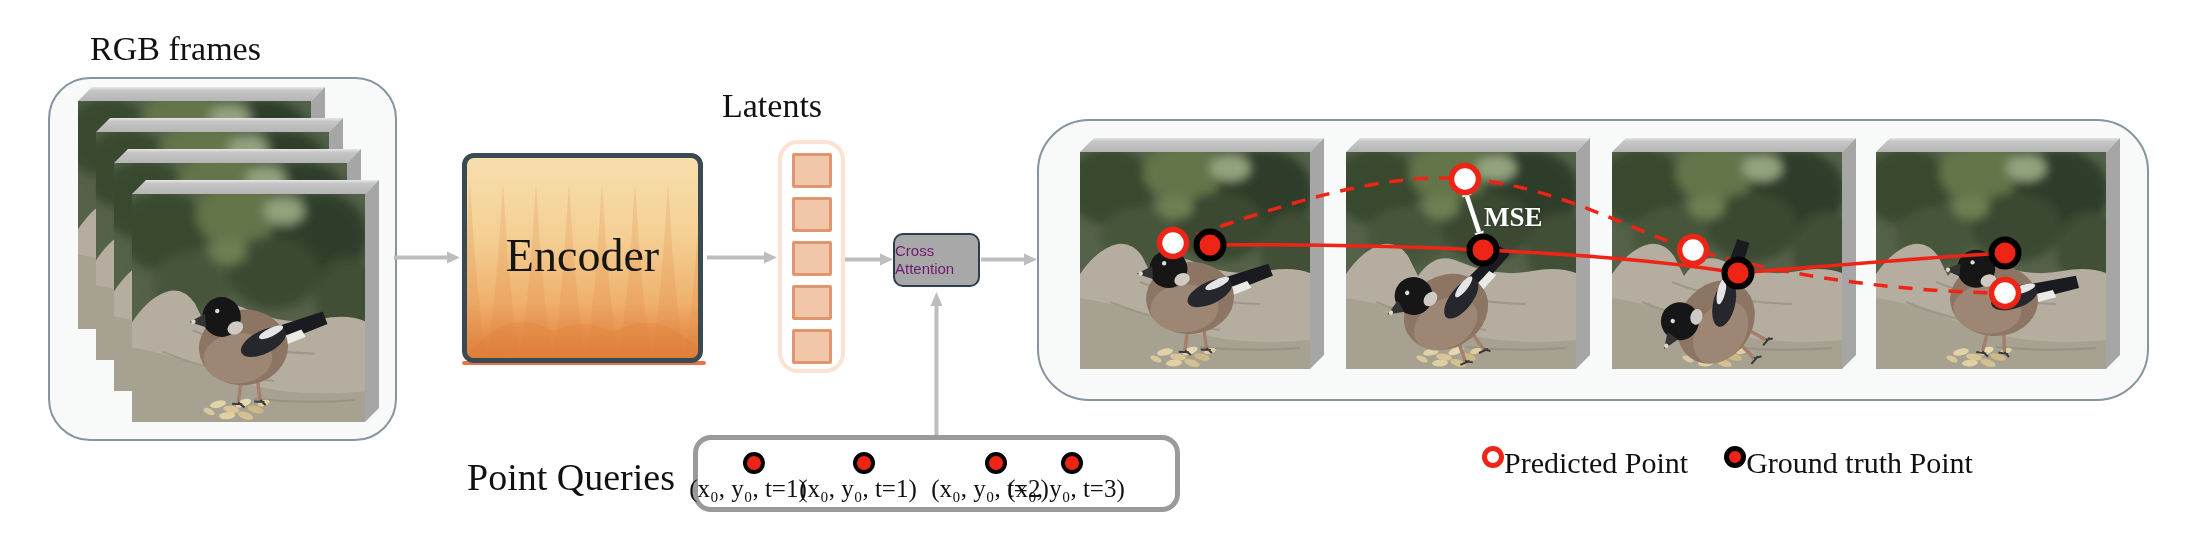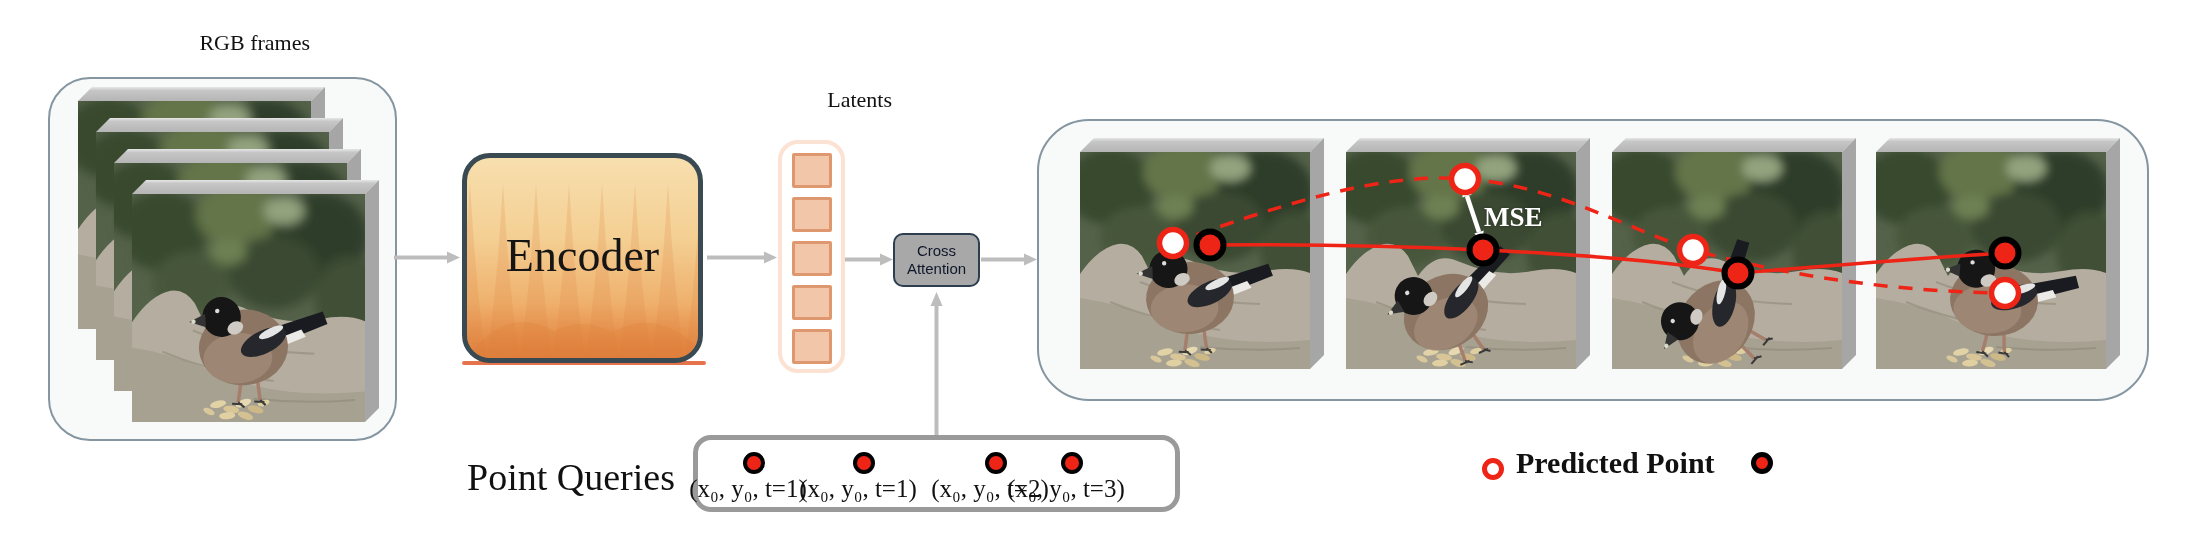--- a/index.html
+++ b/index.html
@@ -5,21 +5,21 @@
   :root{
     --c-red:#ee2417; --c-arrow-gray:#bdbdbd; --c-encoder-border:#3a4a52;
     --c-panel-border:#8596a1; --c-box-fill:#f8f9f9; --c-latent-fill:#f2c6a8;
     --c-latent-border:#df9770; --c-latent-box-border:#fbe2d2;
     --c-cross-attention-fill:#a8a8a8; --c-query-box-border:#9a9a9a; --c-bevel-gray:#b5b5b5;
   }
   html,body{margin:0;padding:0;background:#fff;}
   .canvas{position:relative;width:2196px;height:544px;background:#fff;overflow:hidden;
           font-family:"Liberation Serif","DejaVu Serif",serif;color:#111;}
   .abs{position:absolute;}
-  .serif-label{font-size:22px;text-align:right;}
+  .serif-label{font-size:34px;text-align:left;}
 
   
   .rgb-box{left:48px;top:77px;width:345px;height:360px;border:2.5px solid var(--c-panel-border);
            border-radius:42px;background:var(--c-box-fill);}
   .out-panel{left:1037px;top:119px;width:1108px;height:278px;border:2.5px solid var(--c-panel-border);
              border-radius:52px;background:var(--c-box-fill);}
 
   
   .slab{position:absolute;width:247px;height:242px;}
   .slab::before{content:"";position:absolute;left:0;top:0;width:100%;height:14px;
@@ -27,38 +27,38 @@
     clip-path:polygon(14px 0,100% 0,calc(100% - 14px) 100%,0 100%);}
   .slab::after{content:"";position:absolute;top:0;right:0;width:14px;height:100%;background:#a6a6a6;
     clip-path:polygon(0 14px,100% 0,100% calc(100% - 14px),0 100%);}
   .slab .scene{position:absolute;left:0;top:14px;width:233px;height:228px;}
   .frame-slab{width:244px;height:231px;}
   .frame-slab .scene{width:230px;height:217px;}
 
   
   .encoder-underline{left:462px;top:361px;width:244px;height:4px;background:#e05a2b;opacity:.85;border-radius:2px;}
   .encoder{left:462px;top:153px;width:241px;height:210px;border:5px solid var(--c-encoder-border);
-    border-radius:28px;box-sizing:border-box;
+    border-radius:12px;box-sizing:border-box;
     background:linear-gradient(180deg,#f7dfae 0%,#f4cf93 40%,#eeab66 78%,#e6904a 100%);overflow:hidden;}
   .encoder-label{position:absolute;left:0;right:0;top:50%;transform:translateY(-54%);
     text-align:center;font-size:46px;color:#151515;}
 
   
   .latents-box{left:778px;top:140px;width:67px;height:233px;box-sizing:border-box;
     border:4px solid var(--c-latent-box-border);border-radius:20px;background:#fff;
     display:flex;flex-direction:column;align-items:center;justify-content:flex-start;
     padding-top:9px;gap:9px;}
   .latent-token{width:40px;height:35px;box-sizing:border-box;background:var(--c-latent-fill);
     border:3px solid var(--c-latent-border);border-radius:2px;}
 
   
   .cross-attn{left:893px;top:233px;width:87px;height:54px;box-sizing:border-box;
     background:var(--c-cross-attention-fill);border:2px solid #2c3e50;border-radius:10px;
-    display:flex;align-items:center;justify-content:center;text-align:center;
-    font-family:"Liberation Sans","DejaVu Sans",sans-serif;font-size:15px;line-height:1.18;color:#0f172a;}
+    display:flex;align-items:center;justify-content:center;
+    font-family:"Liberation Sans","DejaVu Sans",sans-serif;font-size:15px;line-height:1.18;color:#701a75;}
 
   
   .arrow line{stroke:var(--c-arrow-gray);stroke-width:4;}
   .arrow polygon{fill:var(--c-arrow-gray);}
   .arrow{position:absolute;}
 
   
   .pq-box{left:693px;top:435px;width:487px;height:77px;box-sizing:border-box;
     border:5px solid var(--c-query-box-border);border-radius:18px;background:#fff;}
   .pq-label{left:466px;top:455px;width:210px;font-size:38px;text-align:center;}
@@ -72,21 +72,21 @@
   .dashed{stroke-dasharray:14 11;}
   .pred-pt{fill:#fff;stroke:var(--c-red);stroke-width:5.5;}
   .gt-pt{fill:var(--c-red);stroke:#000;stroke-width:6;}
   .mse-arrow{stroke:#fff;stroke-width:4.5;}
   .mse-head{fill:#fff;}
   .mse-label{left:1484px;top:202px;z-index:6;color:#fff;font-weight:bold;font-size:27px;
     text-shadow:0 0 3px rgba(0,0,0,.35);}
 
   
   .legend{left:1482px;top:446px;display:flex;gap:36px;align-items:center;font-size:30px;}
-  .legend-entry{display:flex;align-items:flex-end;gap:12px;font-weight:bold;}
+  .legend-entry{display:flex;align-items:flex-start;}
   .legend-dot{width:22px;height:22px;box-sizing:border-box;border-radius:50%;}
   .legend-dot.pred{background:#fff;border:5px solid var(--c-red);}
   .legend-dot.gt{background:var(--c-red);border:5px solid #000;}
 
   .rgb-label{left:90px;top:30px;width:220px;}
   .latents-label{left:722px;top:87px;width:170px;}
 </style>
 </head>
 <body>
 
@@ -326,16 +326,17 @@
     <span>(x₀, y₀, t=3)</span>
   </div>
 
   <div class="abs legend">
     <div class="legend-entry">
       <span class="legend-dot pred"></span>
       <span>Predicted Point</span>
     </div>
     <div class="legend-entry">
       <span class="legend-dot gt"></span>
+      <span>Ground truth Point</span>
     </div>
   </div>
 
 </div>
 
 </body></html>

